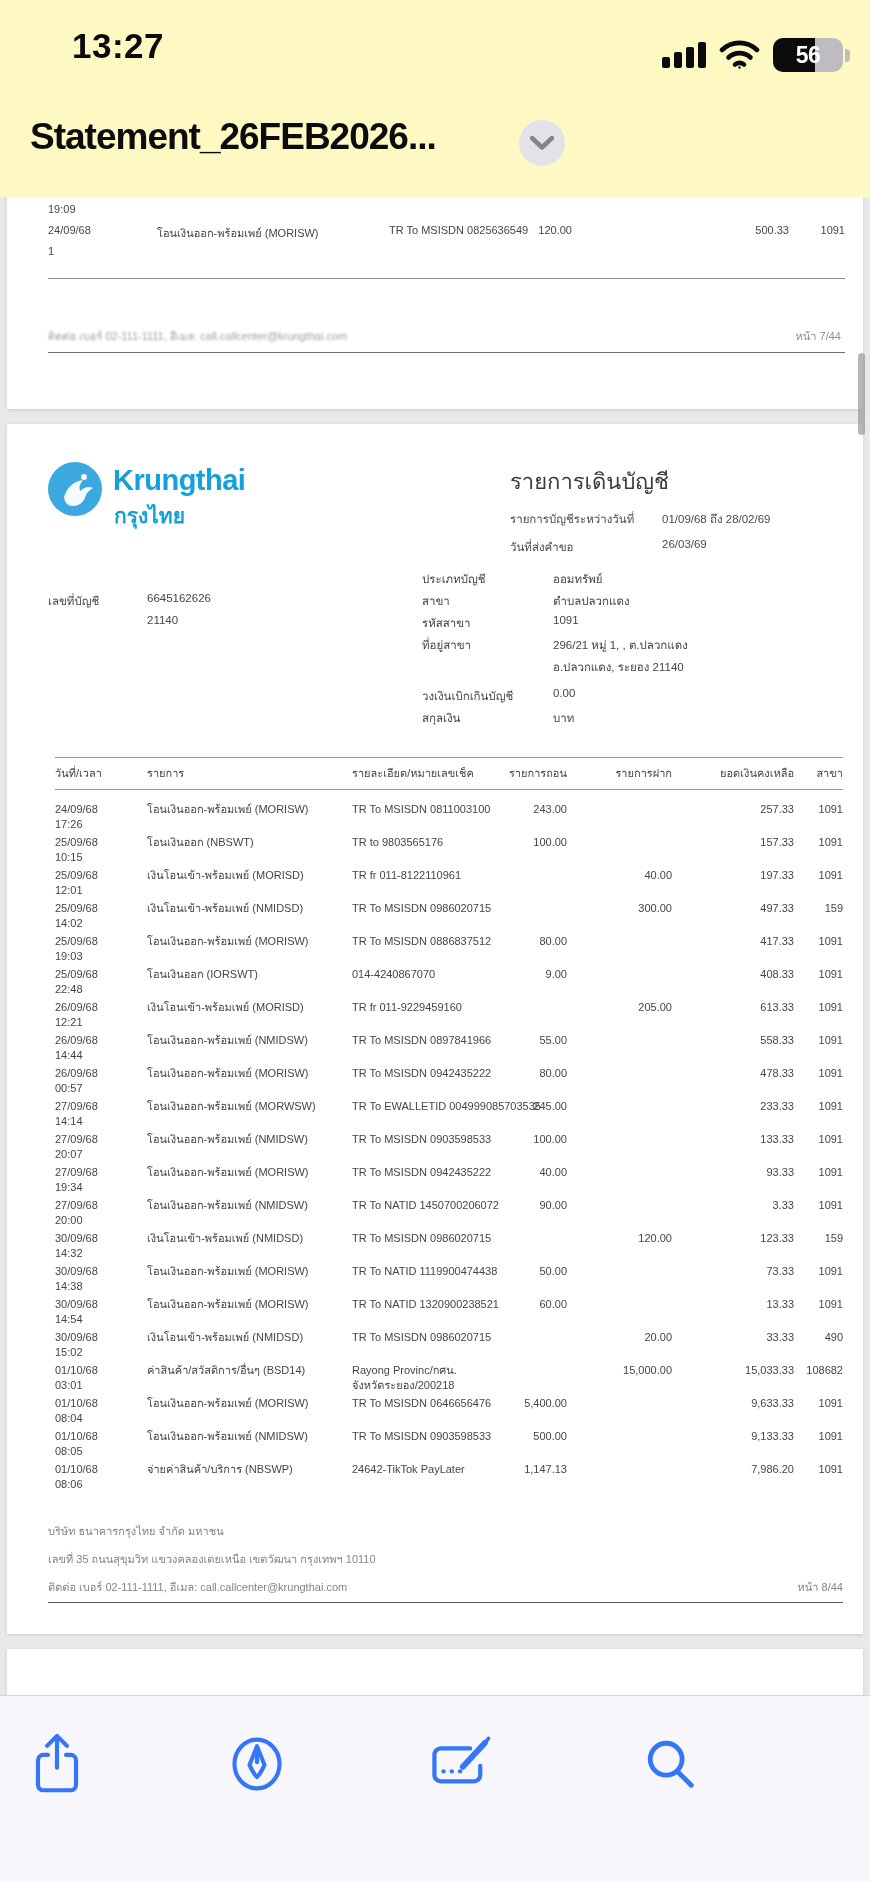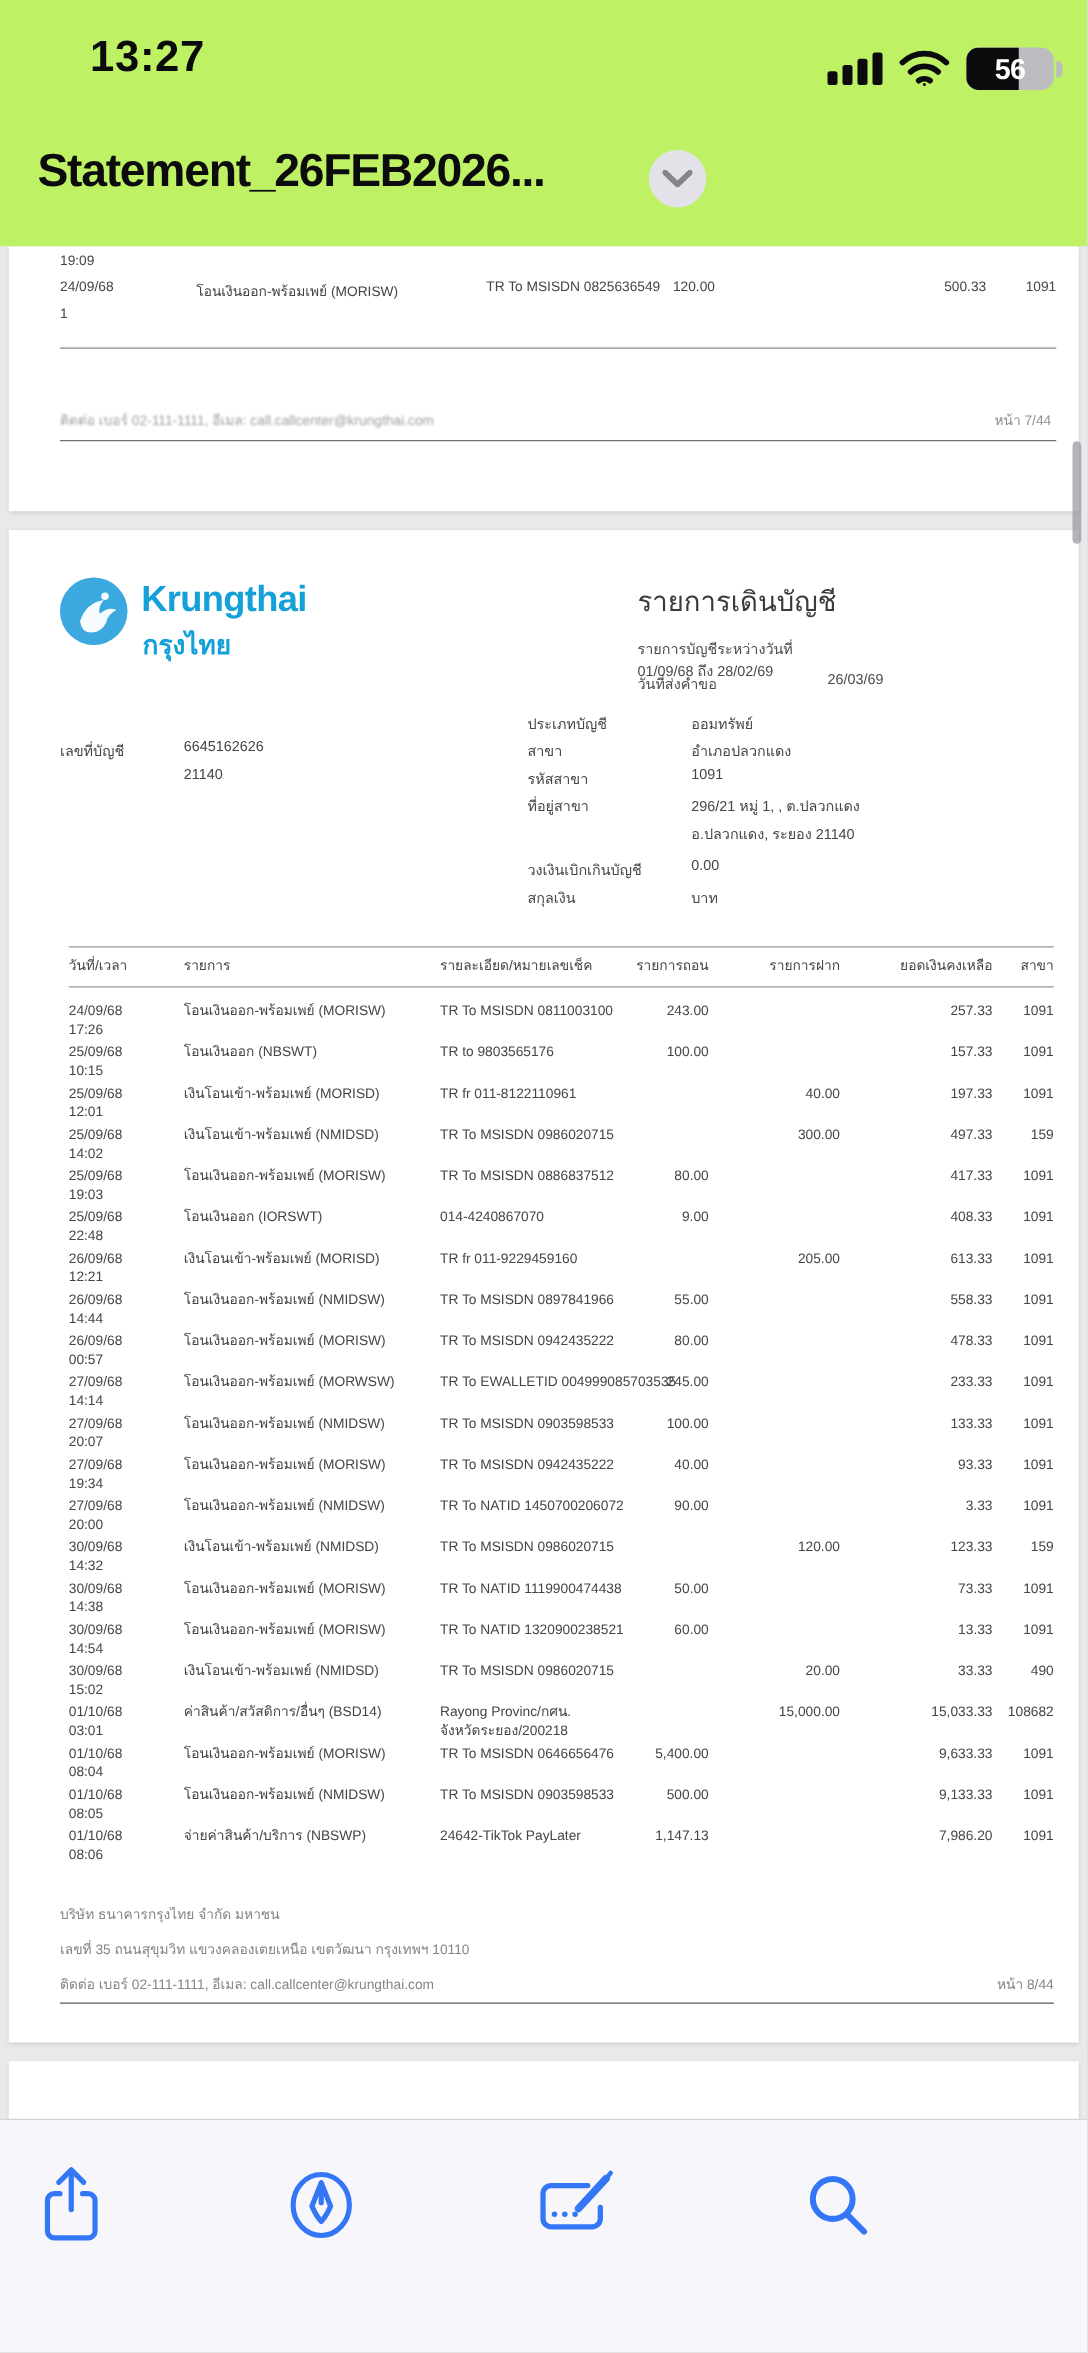--- a/index.html
+++ b/index.html
@@ -1,20 +1,20 @@
 <!DOCTYPE html>
 <html><head>
 <meta charset="utf-8">
 <style>
   html,body{margin:0;padding:0;background:#d0d0d4;}
   #screen{position:relative;width:870px;height:1882px;overflow:hidden;background:#e9e9eb;
           font-family:"Liberation Sans","DejaVu Sans",sans-serif;-webkit-font-smoothing:antialiased;}
 
   
-  .topbar{position:absolute;top:0;left:0;right:0;height:197px;background:#bef264;z-index:6;}
+  .topbar{position:absolute;top:0;left:0;right:0;height:197px;background:#fef9c3;z-index:6;}
   .time{position:absolute;left:72px;top:26px;font-size:35px;font-weight:700;color:#0b0b0d;letter-spacing:.5px;}
   .status-icons{position:absolute;right:20px;top:38px;display:flex;align-items:center;gap:13px;}
   .signal{display:flex;align-items:flex-end;gap:4px;height:26px;}
   .signal b{display:block;width:8px;background:#0b0b0d;border-radius:2px;}
   .wifi svg{display:block;}
   .battery-wrap{display:flex;align-items:center;}
   .battery{position:relative;width:70px;height:34px;border-radius:10px;background:#bcbcc1;overflow:hidden;}
   .battery .fill{position:absolute;left:0;top:0;bottom:0;width:60%;background:#0b0b0d;}
   .battery .pct{position:absolute;inset:0;display:flex;align-items:center;justify-content:center;
                 color:#fff;font-weight:700;font-size:23px;letter-spacing:-.5px;}
@@ -124,21 +124,21 @@
     <div class="logo-circle">
       <svg width="54" height="54" viewBox="0 0 54 54">
         <path d="M16 35 q5 -15 19 -17 q-5 6 -3 11 q7 -6 13 -3 q-7 4 -8 10 q-4 8 -12 8 q-8 0 -9 -9 z" fill="#ffffff" opacity="0.95"></path>
         <circle cx="36" cy="15" r="3" fill="#ffffff" opacity="0.95"></circle>
       </svg>
     </div>
     <div class="brand-en">Krungthai</div>
     <div class="brand-th">กรุงไทย</div>
 
     <div class="stmt-title">รายการเดินบัญชี</div>
-    <div class="meta-row" style="top:86px;flex-direction:column;">
+    <div class="meta-row" style="top:86px;">
       <span class="lab">รายการบัญชีระหว่างวันที่</span>
       <span>01/09/68 ถึง 28/02/69</span>
     </div>
     <div class="meta-row" style="top:114px;">
       <span class="lab">วันที่ส่งคำขอ</span>
       <span>26/03/69</span>
     </div>
 
     <div class="acc-col acc-left">
 
@@ -161,21 +161,21 @@
       </div>
     <div class="acc-col acc-right">
 
         <div class="acc-row">
           <span class="lab">ประเภทบัญชี</span>
           <span class="val">ออมทรัพย์</span>
         </div>
 
         <div class="acc-row">
           <span class="lab">สาขา</span>
-          <span class="val">อำเภอปลวกแดง</span>
+          <span class="val">ตำบลปลวกแดง</span>
         </div>
 
         <div class="acc-row">
           <span class="lab">รหัสสาขา</span>
           <span class="val">1091</span>
         </div>
 
         <div class="acc-row">
           <span class="lab">ที่อยู่สาขา</span>
           <span class="val">296/21 หมู่ 1, , ต.ปลวกแดง</span>

